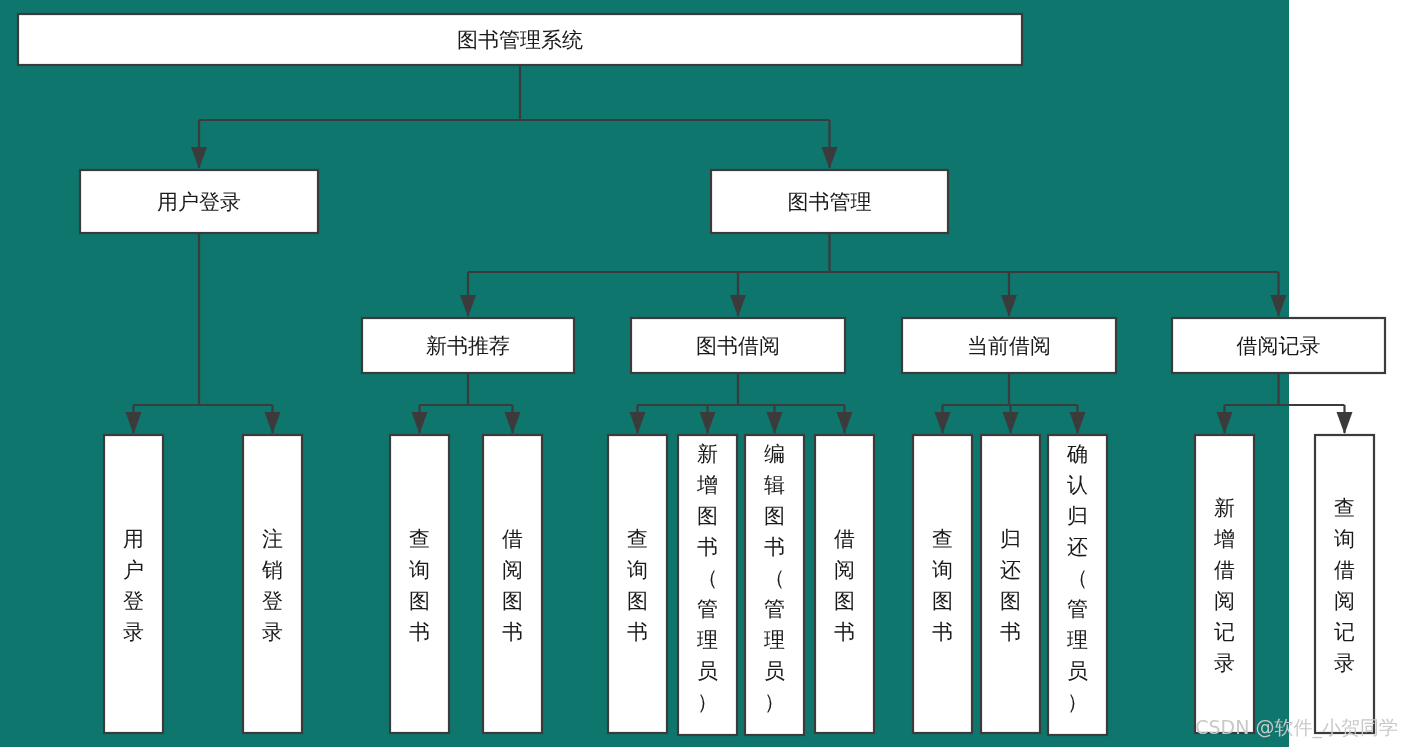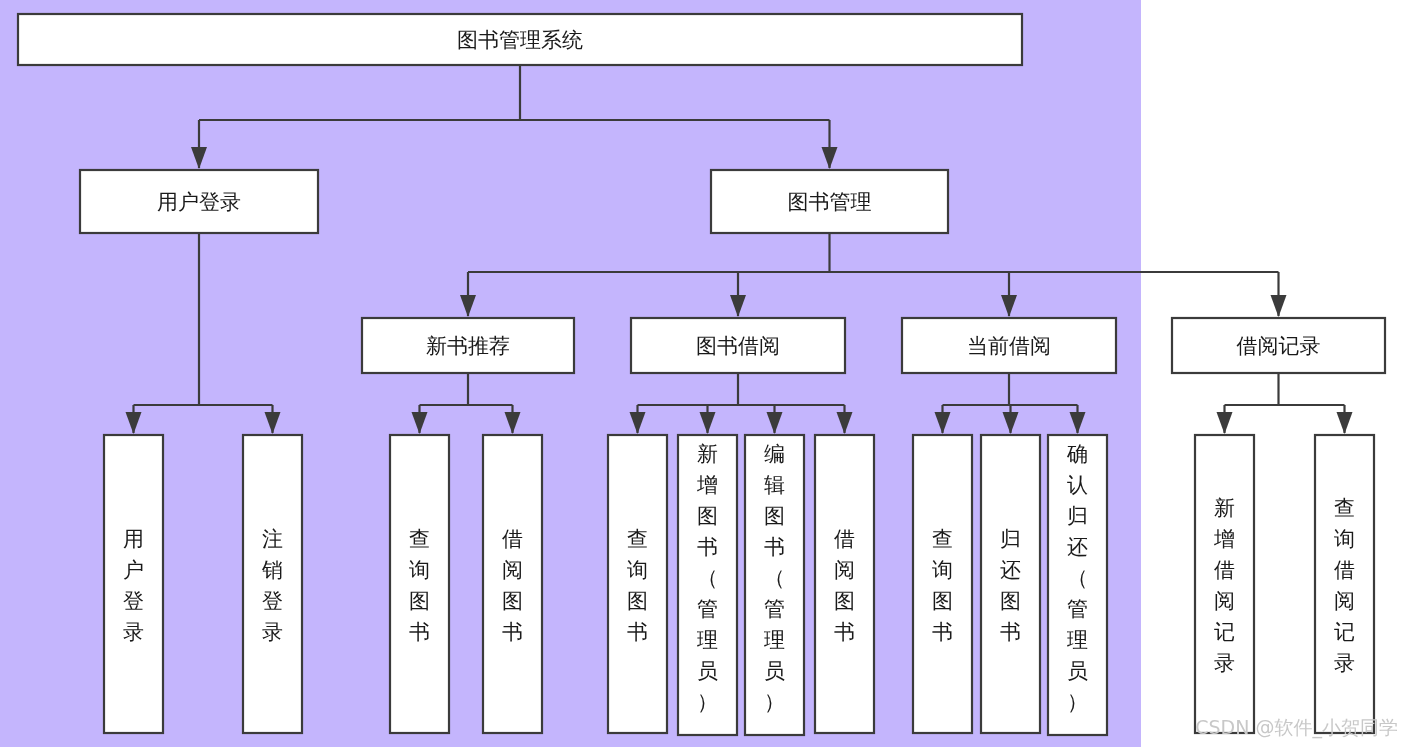--- a/index.html
+++ b/index.html
@@ -8,23 +8,23 @@
     background: #ffffff;
   }
   body {
     width: 1405px;
     height: 747px;
     overflow: hidden;
     font-family: "DejaVu Sans", "Liberation Sans", sans-serif;
   }
   #diagram-root {
     position: relative;
-    width: 1141px;
+    width: 1289px;
     height: 747px;
-    background: #c4b5fd;
+    background: #0f766e;
   }
   svg#chart-svg {
     position: absolute;
     top: 0;
     left: 0;
     width: 1405px;
     height: 747px;
     display: block;
   }
   .node-rect {

